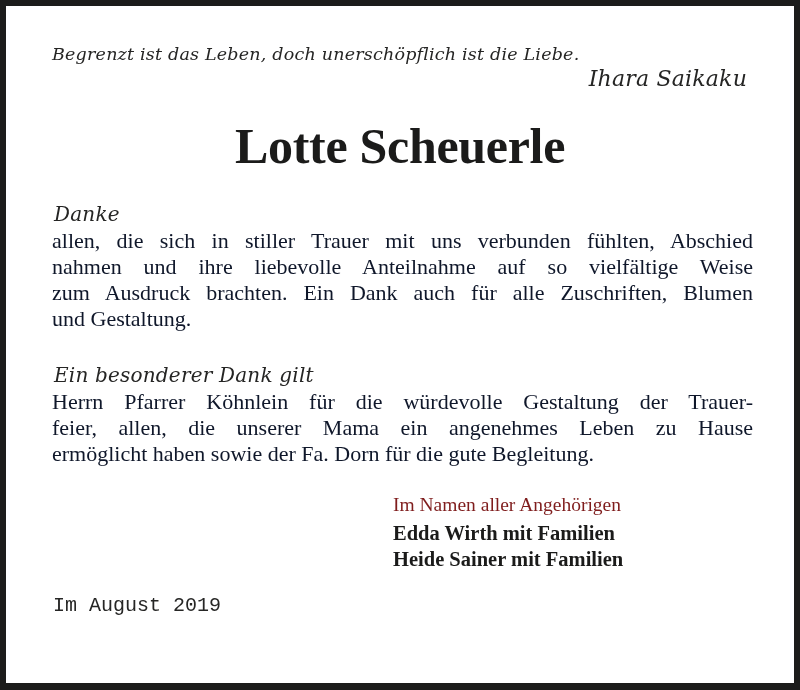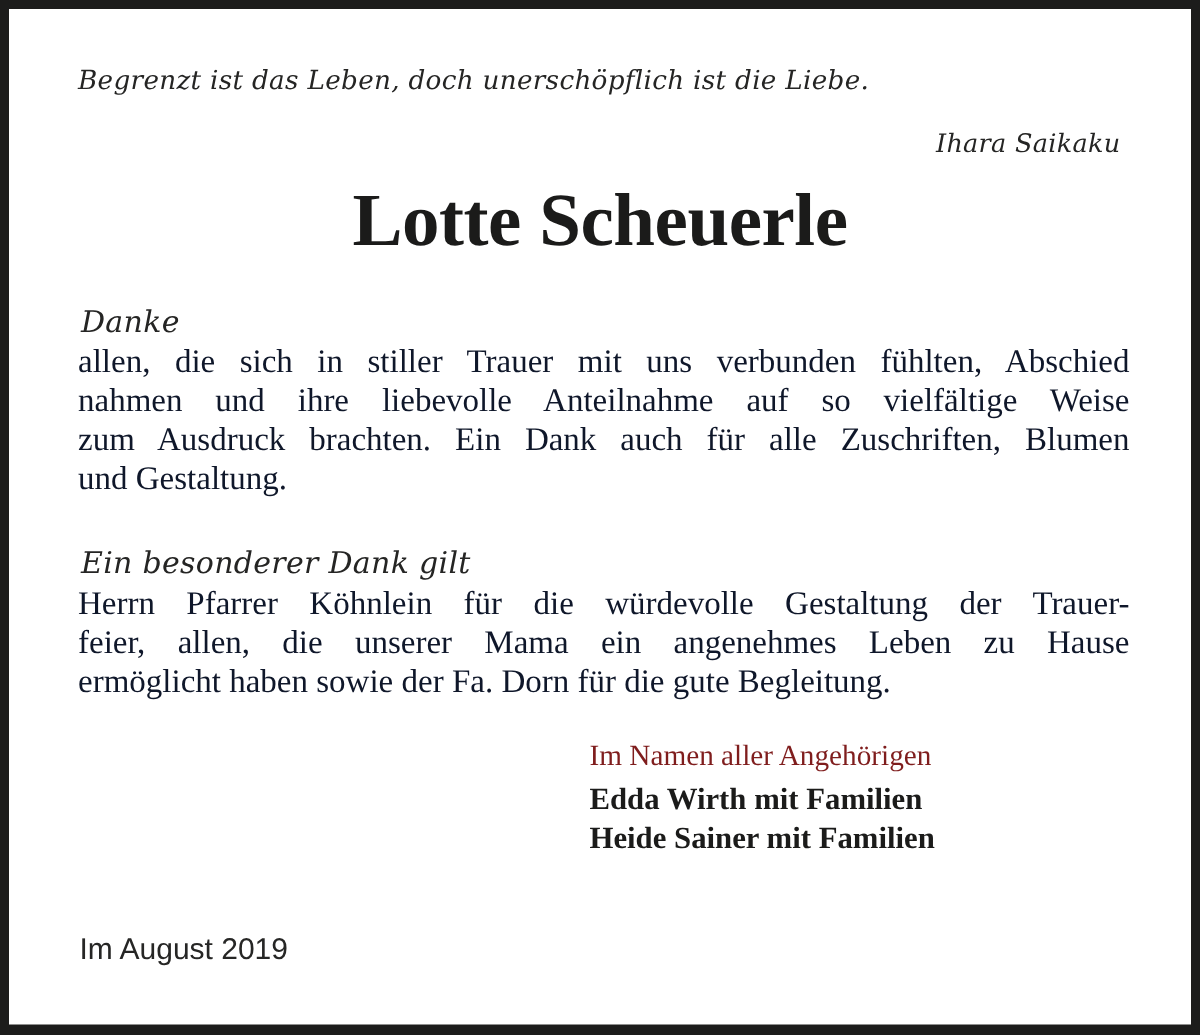--- a/index.html
+++ b/index.html
@@ -24,22 +24,22 @@
       color: #252524;
     }
     .quote {
       position: absolute;
       left: 46px; top: 38px;
       font-size: 17.5px;
       white-space: nowrap;
     }
     .attribution {
       position: absolute;
-      right: 47px; top: 80px;
-      font-size: 17px;
+      right: 47px; top: 60px;
+      font-size: 22px;
       white-space: nowrap;
     }
     .title {
       position: absolute;
       left: 0; right: 0; top: 112px;
       text-align: center;
       font-family: "Liberation Serif", serif;
       font-weight: bold;
       font-size: 50px;
       letter-spacing: -0.3px;
@@ -84,22 +84,22 @@
       left: 387px; top: 515px;
       font-family: "Liberation Serif", serif;
       font-weight: bold;
       font-size: 20.5px;
       line-height: 25.5px;
       color: #1b1b1a;
     }
     .names div { white-space: nowrap; }
     .date {
       position: absolute;
-      left: 47px; top: 616px;
-      font-family: Liberation Sans, sans-serif;
+      left: 47px; top: 588px;
+      font-family: Liberation Mono, monospace;
       font-size: 20px;
       color: #262625;
       white-space: nowrap;
     }
   </style>
 </head>
 <body>
 
 <div class="card">
 

